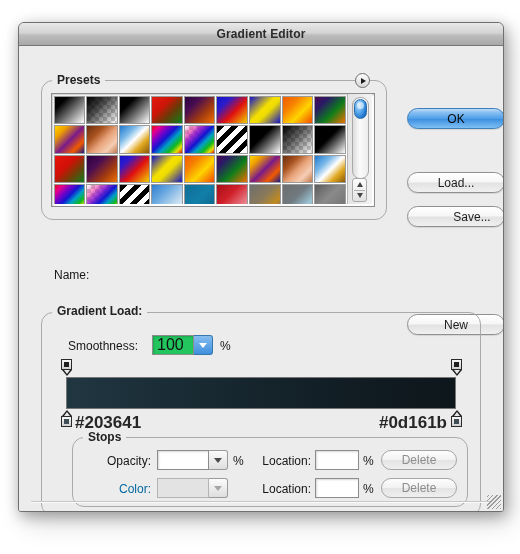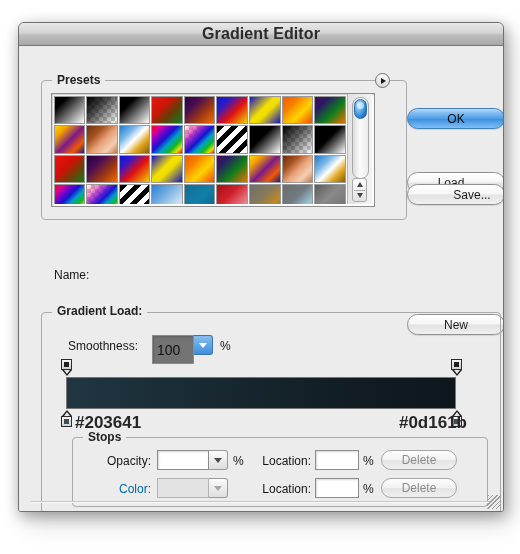--- a/index.html
+++ b/index.html
@@ -37,40 +37,39 @@
     height: 22px;
     background: linear-gradient(to bottom, #e8e8e8 0%, #d4d4d4 45%, #bdbdbd 55%, #a8a8a8 100%);
     border-bottom: 1px solid #777;
     border-radius: 5px 5px 0 0;
     display: flex;
     align-items: center;
     justify-content: center;
     position: relative;
   }
   .titlebar-text {
-    font-size: 16px;
+    font-size: 12px;
     color: #2b2b2b;
     font-weight: bold;
     letter-spacing: 0.1px;
   }
 
   .content {
     position: relative;
     width: 100%;
     height: 465px;
     background: #ececec;
   }
 
   
   .groupbox {
     position: absolute;
     border: 1px solid #aaaaaa;
-    border-radius: 4px;
+    border-radius: 12px;
     background: transparent;
-    padding-left: 20px;
   }
   .group-title {
     position: absolute;
     top: -8px;
     left: 10px;
     background: #ececec;
     padding: 0 5px;
     font-size: 12px;
     font-weight: bold;
     color: #222;
@@ -230,21 +229,21 @@
     box-shadow: 0 1px 1px rgba(0,0,0,0.10);
   }
   .btn.default {
     background: linear-gradient(to bottom, #bedcf8 0%, #89c0f2 18%, #4f9fe8 50%, #3b8ee0 52%, #7fc0f4 100%);
     border: 1px solid #3d7fb8;
     color: #0b0b0b;
   }
   #btn-ok { left: 388px; top: 62px; }
   #btn-cancel { left: 388px; top: 90px; }
   #btn-load { left: 388px; top: 126px; }
-  #btn-save { left: 388px; top: 138px; padding-left: 32px; }
+  #btn-save { left: 388px; top: 160px; padding-left: 32px; }
   #btn-new { left: 388px; top: 220px; margin-top: 48px; }
 
   
   .name-label {
     position: absolute;
     left: 35px;
     top: 222px;
     font-size: 12px;
     color: #161616;
   }
@@ -323,25 +322,25 @@
     left: 26px;
     top: 26px;
     font-size: 12px;
     color: #161616;
   }
   .smooth-field {
     position: absolute;
     left: 110px;
     top: 22px;
     width: 42px;
-    height: 29px;
+    height: 20px;
     border: 1px solid #8c8c8c;
-    background: #737373;
+    background: #22c55e;
     box-shadow: inset 1px 1px 2px rgba(0,0,0,0.16);
-    font-size: 14px;
+    font-size: 16px;
     color: #111;
     padding: 0 4px;
     box-sizing: border-box;
     line-height: 18px;
     font-family: "Liberation Sans", sans-serif;
     outline: none;
   }
   .smooth-arrow {
     position: absolute;
     left: 152px;

